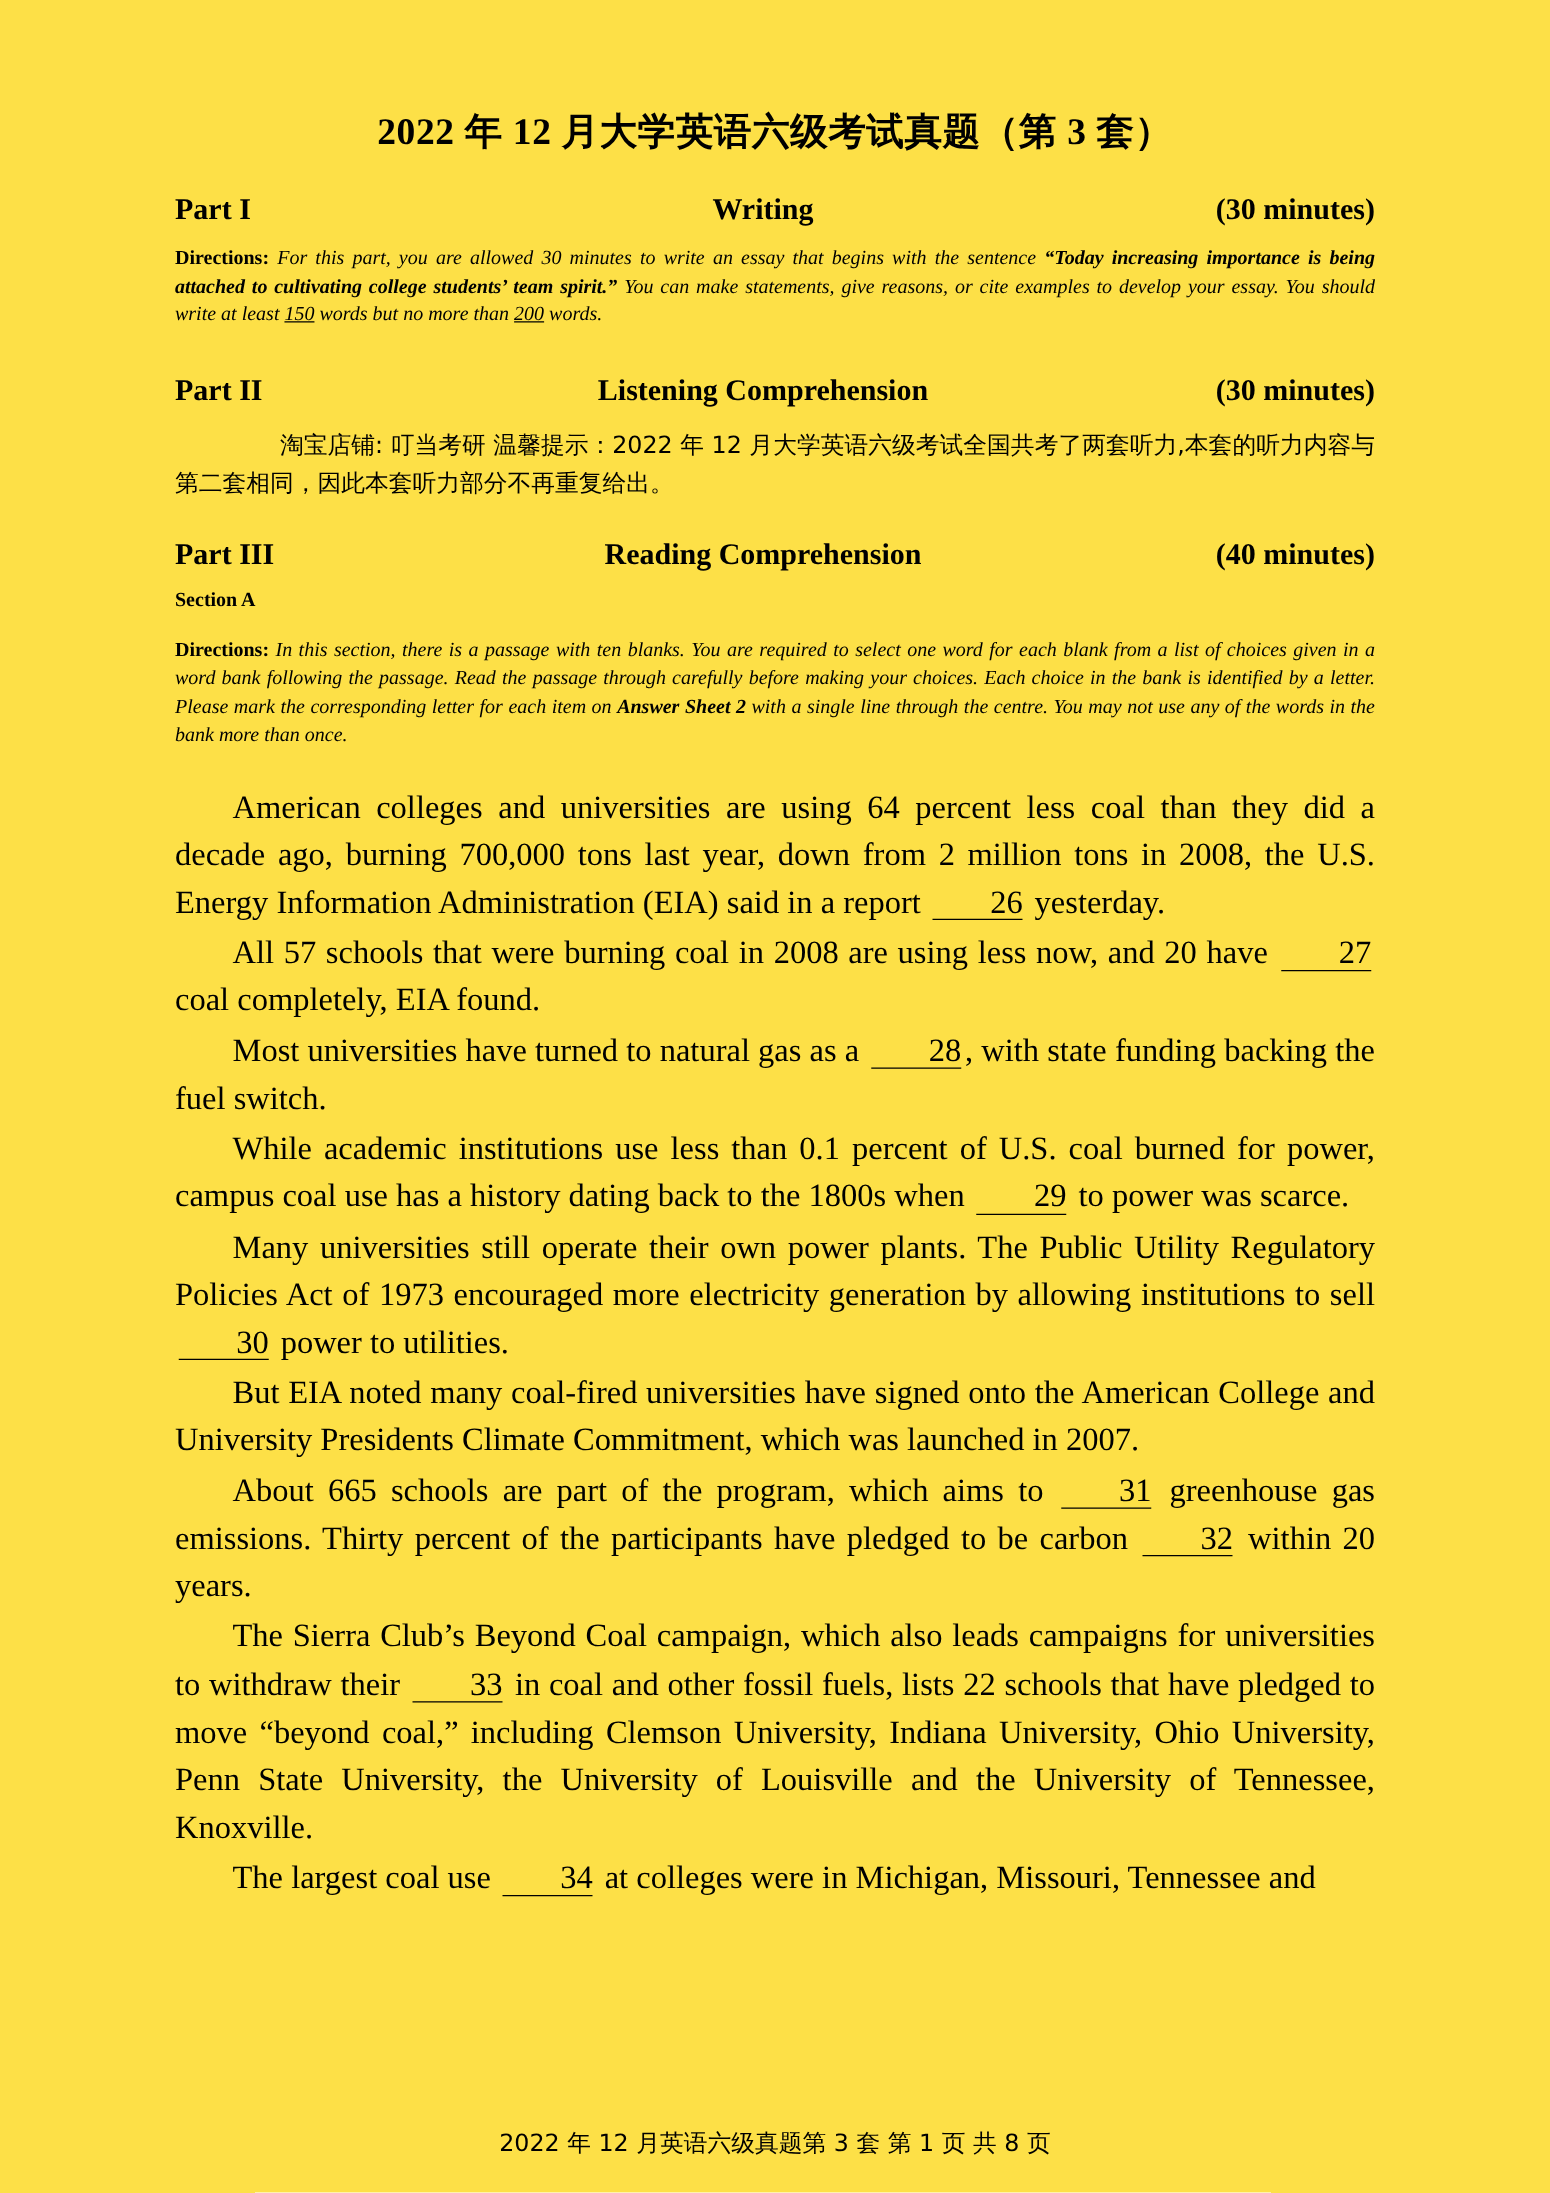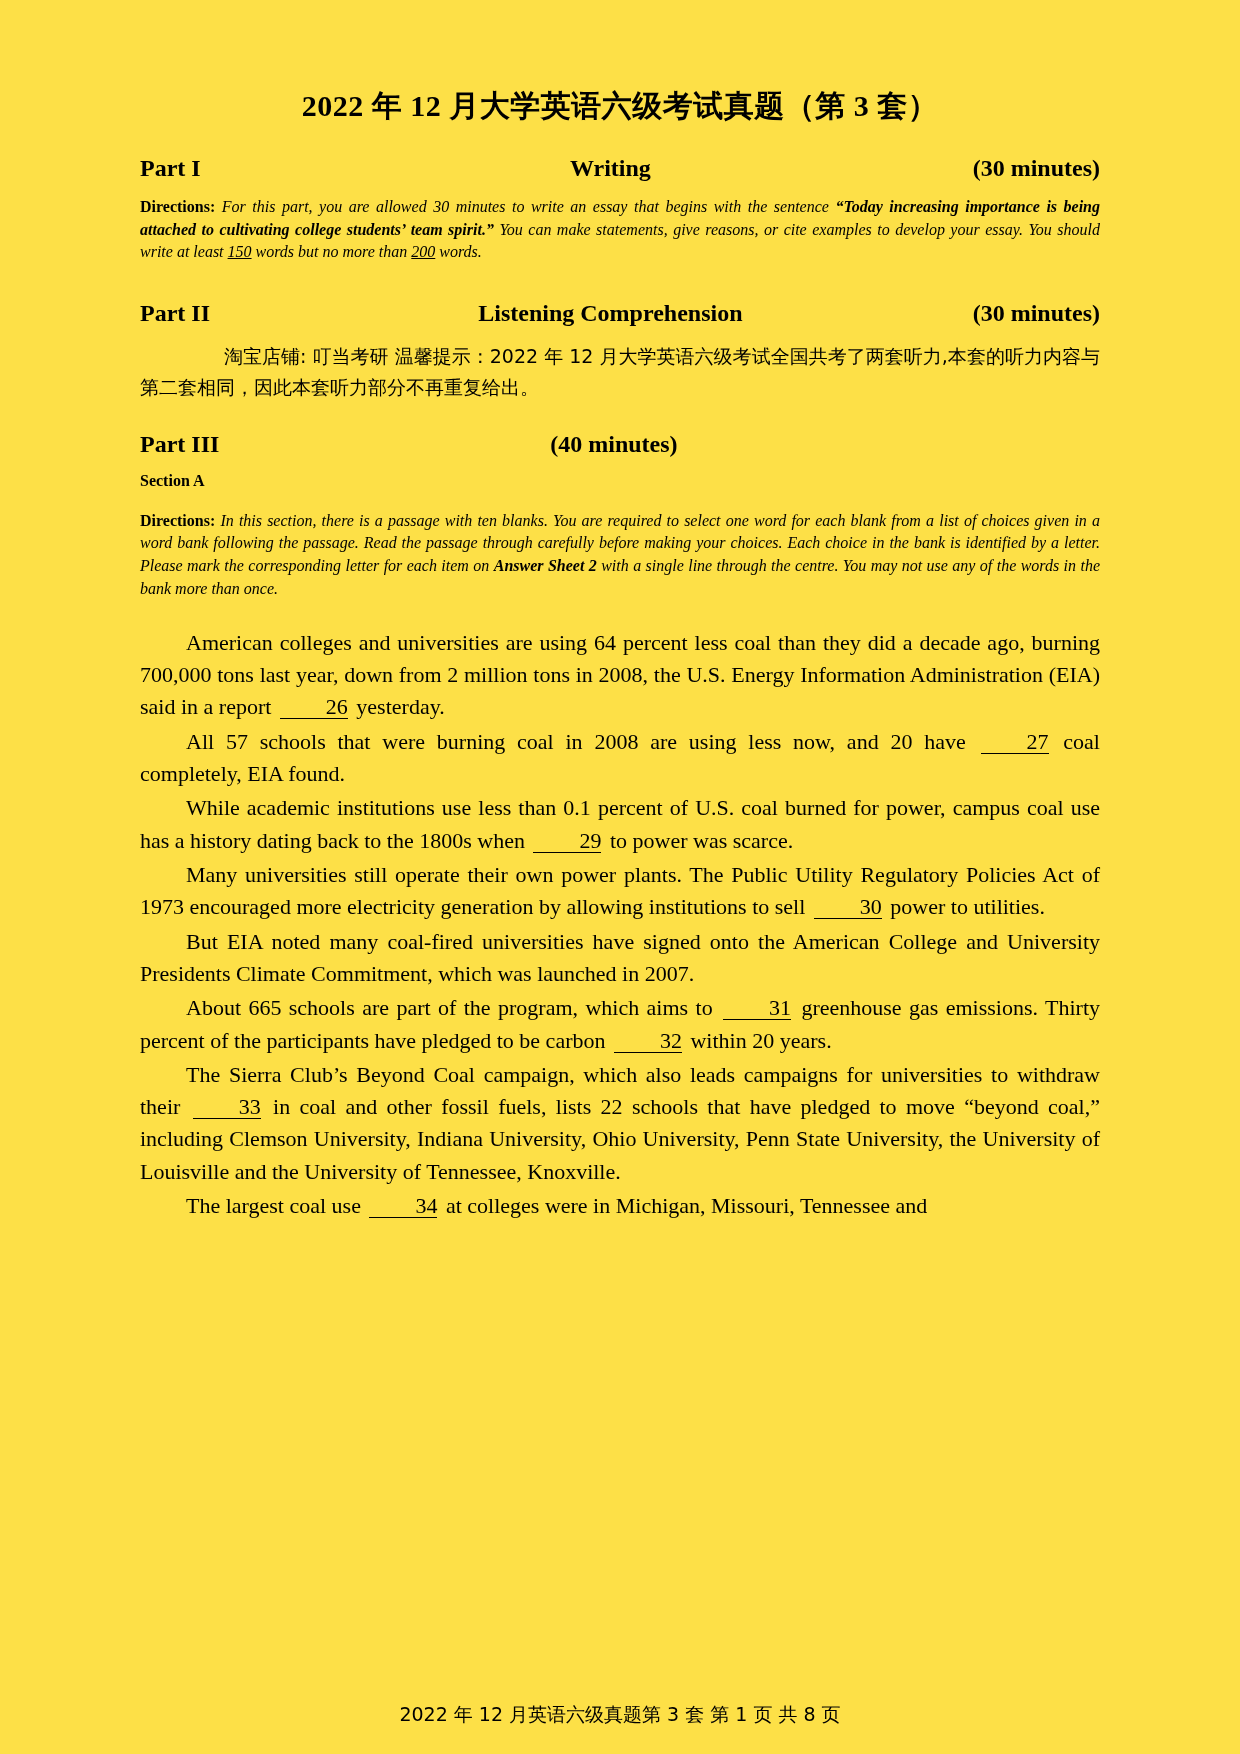--- a/index.html
+++ b/index.html
@@ -77,21 +77,21 @@
     font-size: 19px;
     line-height: 1.62;
     text-align: justify;
     margin: 0 0 12px 0;
   }
   .cn-note .indent {
     display: inline-block;
     width: 84px;
   }
   .passage p {
-    font-size: 22px;
+    font-size: 26px;
     line-height: 1.47;
     text-align: justify;
     text-justify: inter-word;
     margin: 0 0 2px 0;
     text-indent: 46px;
   }
   .blank {
     display: inline-block;
     min-width: 62px;
     text-align: center;
@@ -138,38 +138,40 @@
   </div>
 
   <p class="cn-note">
     <span class="indent"></span><span>淘宝店铺: 叮当考研 温馨提示：2022 年 12 月大学英语六级考试全国共考了两套听力,本套的</span><span>听力内容与第二套相同，因此本套听力部分不再重复给出。</span>
   </p>
 
   <div class="spacer-sm"></div>
 
   <div class="part-head">
     <span class="ph-left">Part III</span>
+    <span class="ph-mid">Reading Comprehension</span>
     <span class="ph-right">(40 minutes)</span>
   </div>
 
   <div class="section-head">Section A</div>
 
   <p class="directions">
     <span class="lead">Directions:</span>
     <span>In this section, there is a passage with ten blanks. You are required to select one word for each blank from a list of choices given in a word bank following the passage. Read the passage through carefully before making your choices. Each choice in the bank is identified by a letter. Please mark the corresponding letter for each item on </span><b>Answer Sheet 2</b><span> with a single line through the centre. You may not use any of the words in the bank more than once.</span>
   </p>
 
   <div class="spacer-sm"></div>
 
   <div class="passage">
 
     <p><span>American colleges and universities are using 64 percent less coal than they did a decade ago, burning 700,000 tons last year, down from 2 million tons in 2008, the U.S. Energy Information Administration (EIA) said in a report </span><span class="blank">26</span><span> yesterday.</span></p>
 
     <p><span>All 57 schools that were burning coal in 2008 are using less now, and 20 have </span><span class="blank">27</span><span> coal completely, EIA found.</span></p>
 
+    <p><span>Most universities have turned to natural gas as a </span><span class="blank">28</span><span>, with state funding backing the fuel switch.</span></p>
 
     <p><span>While academic institutions use less than 0.1 percent of U.S. coal burned for power, campus coal use has a history dating back to the 1800s when </span><span class="blank">29</span><span> to power was scarce.</span></p>
 
     <p><span>Many universities still operate their own power plants. The Public Utility Regulatory Policies Act of 1973 encouraged more electricity generation by allowing institutions to sell </span><span class="blank">30</span><span> power to utilities.</span></p>
 
     <p><span>But EIA noted many coal-fired universities have signed onto the American College and University Presidents Climate Commitment, which was launched in 2007.</span></p>
 
     <p><span>About 665 schools are part of the program, which aims to </span><span class="blank">31</span><span> greenhouse gas emissions. Thirty percent of the participants have pledged to be carbon </span><span class="blank">32</span><span> within 20 years.</span></p>
 
     <p><span>The Sierra Club’s Beyond Coal campaign, which also leads campaigns for universities to withdraw their </span><span class="blank">33</span><span> in coal and other fossil fuels, lists 22 schools that have pledged to move “beyond coal,” including Clemson University, Indiana University, Ohio University, Penn State University, the University of Louisville and the University of Tennessee, Knoxville.</span></p>

